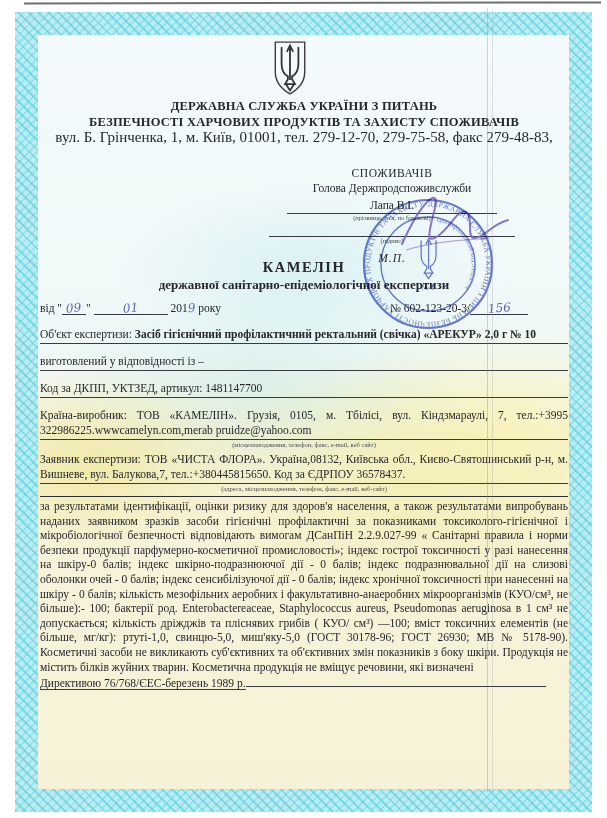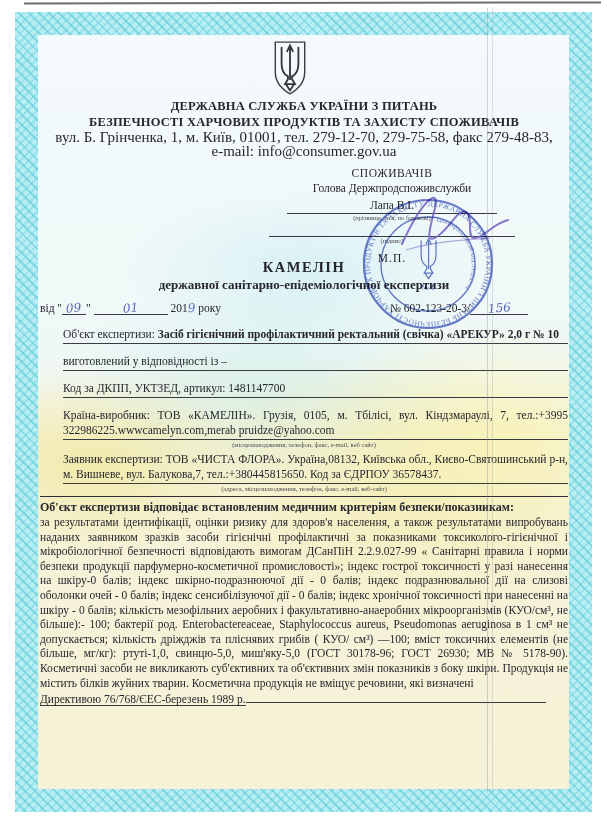--- a/index.html
+++ b/index.html
@@ -28,40 +28,40 @@
   .org{position:absolute;left:0;top:62px;width:528px;text-align:center;}
   .org-l1,.org-l2{font-weight:bold;font-size:12.5px;line-height:16px;letter-spacing:.2px;}
   .org-addr,.org-mail{font-size:15px;line-height:14px;}
 
   .approval{position:absolute;left:247px;top:130px;width:210px;text-align:center;font-size:11.5px;}
   .appr-line1{letter-spacing:.6px;}
   .u-line{border-bottom:1px solid #3a3a42;}
   .name-row{margin-top:2px;padding:0 6px;}
   .cap{font-size:6.5px;color:#4a4a55;line-height:8px;}
   .blank-row{height:14px;margin:0 -18px;}
-  .seal{margin-top:6px;letter-spacing:1px;}
+  .seal{margin-top:6px;letter-spacing:1px;font-style:italic;}
 
   .sig{position:absolute;left:352px;top:142px;width:130px;height:84px;pointer-events:none;}
   .stamp{position:absolute;left:318px;top:158px;width:140px;height:140px;opacity:.82;mix-blend-mode:multiply;}
 
   .title-blk{position:absolute;left:0;top:222px;width:528px;text-align:center;}
   .title-main{font-weight:bold;font-size:14.5px;letter-spacing:1.5px;line-height:18px;}
   .title-sub{font-weight:bold;font-size:13px;line-height:17px;}
 
   .date-row{position:absolute;left:0;top:265px;width:528px;font-size:11.5px;}
   .hand{color:#5b66bb;font-style:italic;font-family:"DejaVu Serif",serif;display:inline-block;
         transform:rotate(-5deg);font-size:12px;}
   .blank{display:inline-block;border-bottom:1px solid #3a3a42;text-align:center;height:13px;}
   .b-day{width:24px;}
   .b-month{width:74px;}
   .b-num{width:58px;}
   .num-part{position:absolute;left:350px;top:0;}
 
   .fields{position:absolute;left:0;top:291px;width:528px;}
-  .frow{border-bottom:1px solid #3a3a42;padding-bottom:1px;margin-bottom:10px;text-align:justify;margin-left:23px;}
+  .frow{border-bottom:1px solid #3a3a42;padding-bottom:1px;margin-bottom:10px;text-align:justify;}
   .frow.nb{border-bottom:none;}
   .b{font-weight:bold;}
   .hl{background:rgba(242,231,118,.85);}
   .hl-soft{background:rgba(242,231,118,.38);}
   .cap-center{text-align:center;margin-top:-9px;margin-bottom:3px;}
   .rule{border-bottom:1.5px solid #2e2e36;margin:2px 0 2px 0;}
   .heading{font-weight:bold;font-size:12px;line-height:16px;}
   .bodytext{text-align:justify;line-height:14.6px;}
   .lastline{line-height:15px;}
   .tail-underline{display:inline-block;border-bottom:1px solid #3a3a42;height:12px;}
@@ -86,21 +86,20 @@
           <path d="M26,16 L30,8 L34,16"></path>
           <path d="M24,63 L30,72 L36,63"></path>
         </g>
       </svg>
     </div>
 
     <div class="org">
       <div class="org-l1">ДЕРЖАВНА СЛУЖБА УКРАЇНИ З ПИТАНЬ</div>
       <div class="org-l2">БЕЗПЕЧНОСТІ ХАРЧОВИХ ПРОДУКТІВ ТА ЗАХИСТУ СПОЖИВАЧІВ</div>
       <div class="org-addr">вул. Б. Грінченка, 1, м. Київ, 01001, тел. 279-12-70, 279-75-58, факс 279-48-83,</div>
-      <div class="org-mail">e-mail: info@consumer.gov.ua</div>
     </div>
 
     <div class="approval">
       <div class="appr-line1">СПОЖИВАЧІВ</div>
       <div>Голова Держпродспоживслужби</div>
       <div class="name-row u-line">Лапа В.І.</div>
       <div class="cap">(прізвище, ім'я, по батькові)</div>
       <div class="blank-row u-line"></div>
       <div class="cap">(підпис)</div>
       <div class="seal">М.П.</div>
@@ -127,21 +126,20 @@
         <span class="b">Засіб гігієнічний профілактичний ректальний (свічка) «АРЕКУР» 2,0 г № 10</span>
       </div>
       <div class="frow">виготовлений у відповідності із –</div>
       <div class="frow">Код за ДКПП, УКТЗЕД, артикул: 1481147700</div>
       <div class="frow">Країна-виробник: ТОВ «КАМЕЛІН». Грузія, 0105, м. Тбілісі, вул. Кіндзмараулі, 7, тел.:+3995 322986225.wwwcamelyn.com,merab pruidze@yahoo.com</div>
       <div class="cap cap-center">(місцезнаходження, телефон, факс, e-mail, веб сайт)</div>
       <div class="frow">Заявник експертизи: ТОВ «ЧИСТА ФЛОРА». Україна,08132, Київська обл., Києво-Святошинський р-н, м. Вишневе, вул. Балукова,7, тел.:+380445815650. Код за ЄДРПОУ 36578437.</div>
       <div class="cap cap-center">(адреса, місцезнаходження, телефон, факс, e-mail, веб-сайт)</div>
       <div class="rule"></div>
 
-      <div class="heading">Об'єкт експертизи відповідає встановленим медичним критеріям безпеки/показникам:</div>
       <div class="bodytext">за результатами ідентифікації, оцінки ризику для здоров'я населення, а також результатами випробувань наданих заявником зразків засоби гігієнічні профілактичні за показниками токсиколого-гігієнічної і мікробіологічної безпечності відповідають вимогам ДСанПіН 2.2.9.027-99 « Санітарні правила і норми безпеки продукції парфумерно-косметичної промисловості»; індекс гострої токсичності у разі нанесення на шкіру-0 балів; індекс шкірно-подразнюючої дії - 0 балів; індекс подразнювальної дії на слизові оболонки очей - 0 балів; індекс сенсибілізуючої дії - 0 балів; індекс хронічної токсичності при нанесенні на шкіру - 0 балів; кількість мезофільних аеробних і факультативно-анаеробних мікроорганізмів (КУО/см³, не більше):- 100; бактерії род. Enterobactereaceae, Staphylococcus aureus, Pseudomonas aeruginosa в 1 см³ не допускається; кількість дріжджів та пліснявих грибів ( КУО/ см³) —100; вміст токсичних елементів (не більше, мг/кг): ртуті-1,0, свинцю-5,0, миш'яку-5,0 (ГОСТ 30178-96; ГОСТ 26930; МВ № 5178-90). Косметичні засоби не викликають суб'єктивних та об'єктивних змін показників з боку шкіри. Продукція не містить білків жуйних тварин. Косметична продукція не вміщує речовини, які визначені</div>
       <div class="lastline">
         <span class="u-line">Директивою 76/768/ЄЕС-березень 1989 р.</span><span class="tail-underline" style="width:300px"></span>
       </div>
     </div>
 
     <div class="sig">
       <svg viewBox="0 0 130 84" width="130" height="84">
         <path d="M10,66 C30,22 48,8 43,30 C38,50 32,68 46,58 C60,48 66,30 74,34 C82,38 74,60 82,60 C92,60 100,46 116,42" fill="none" stroke="#7b68c4" stroke-width="2" stroke-linecap="round" opacity="0.9"></path>
         <path d="M14,72 C40,64 70,62 98,60" fill="none" stroke="#7b68c4" stroke-width="1.2" opacity="0.55"></path>

